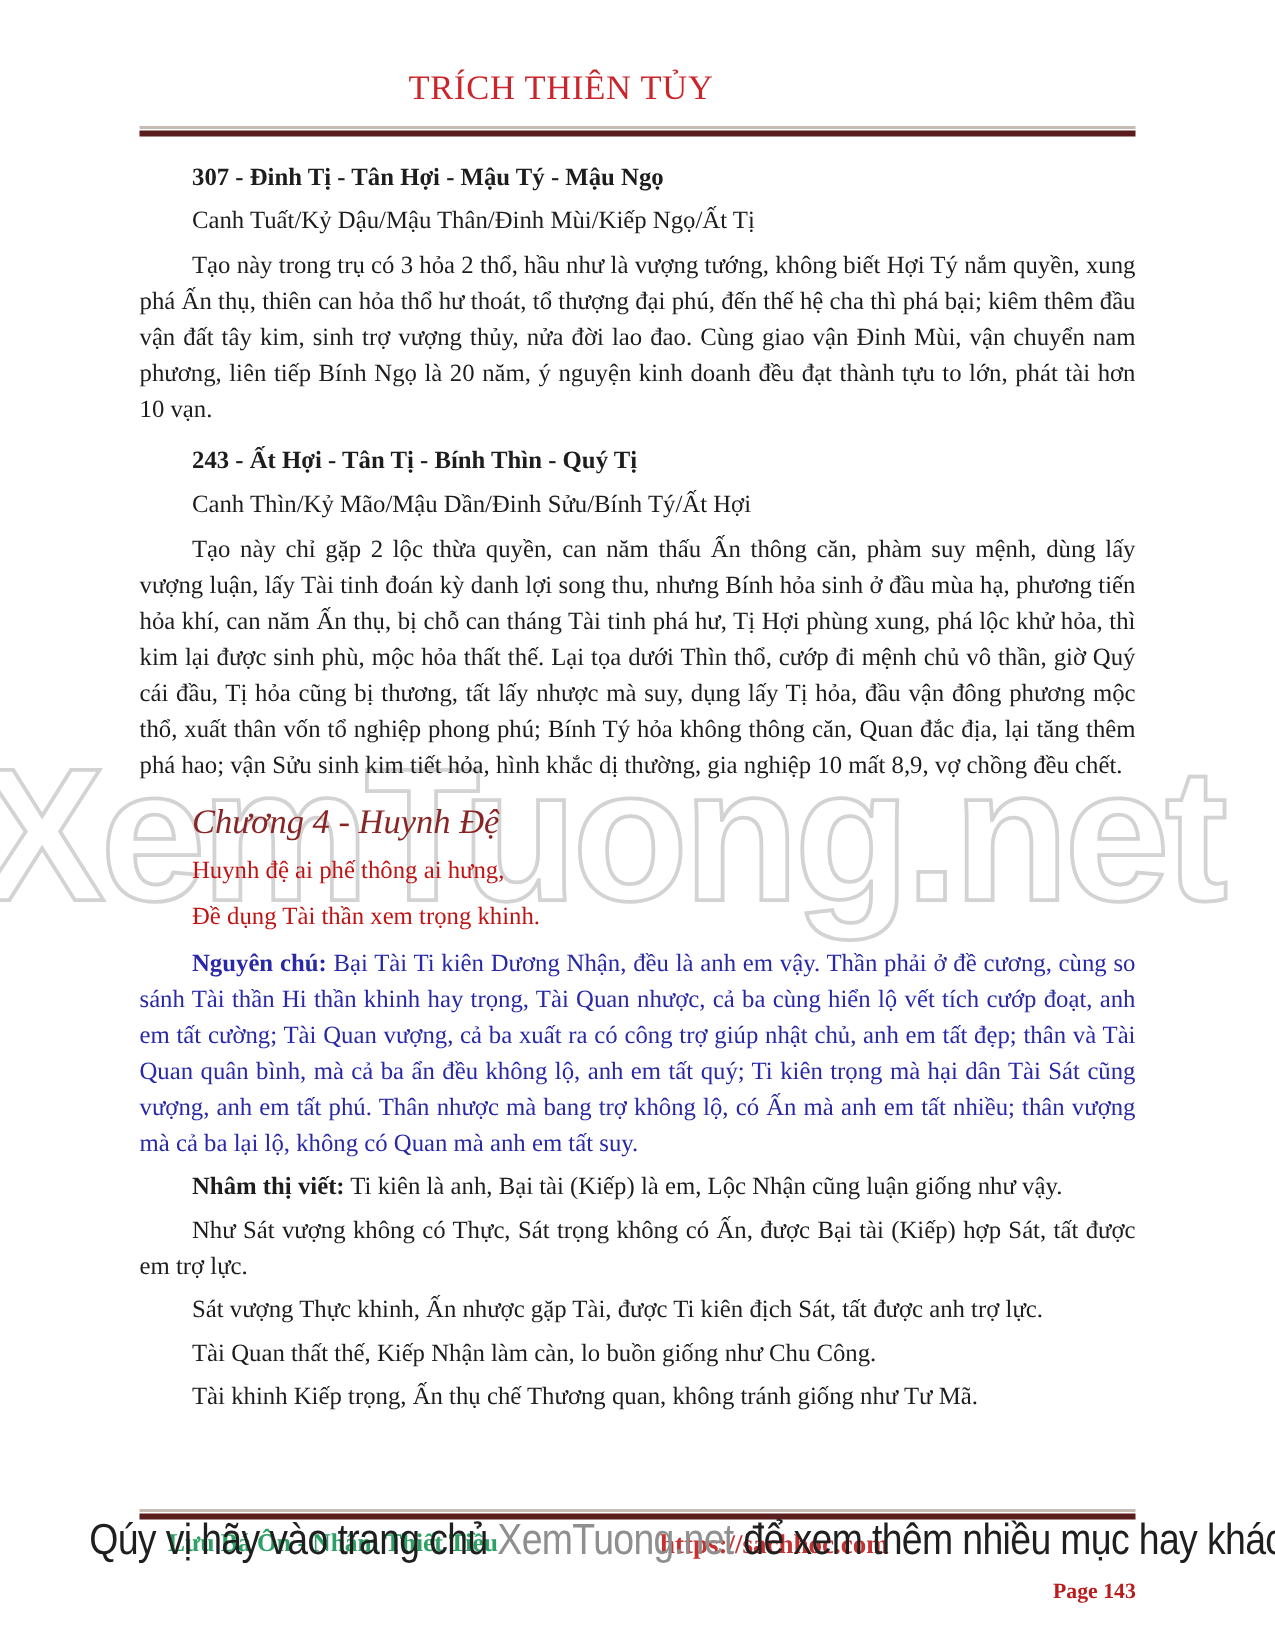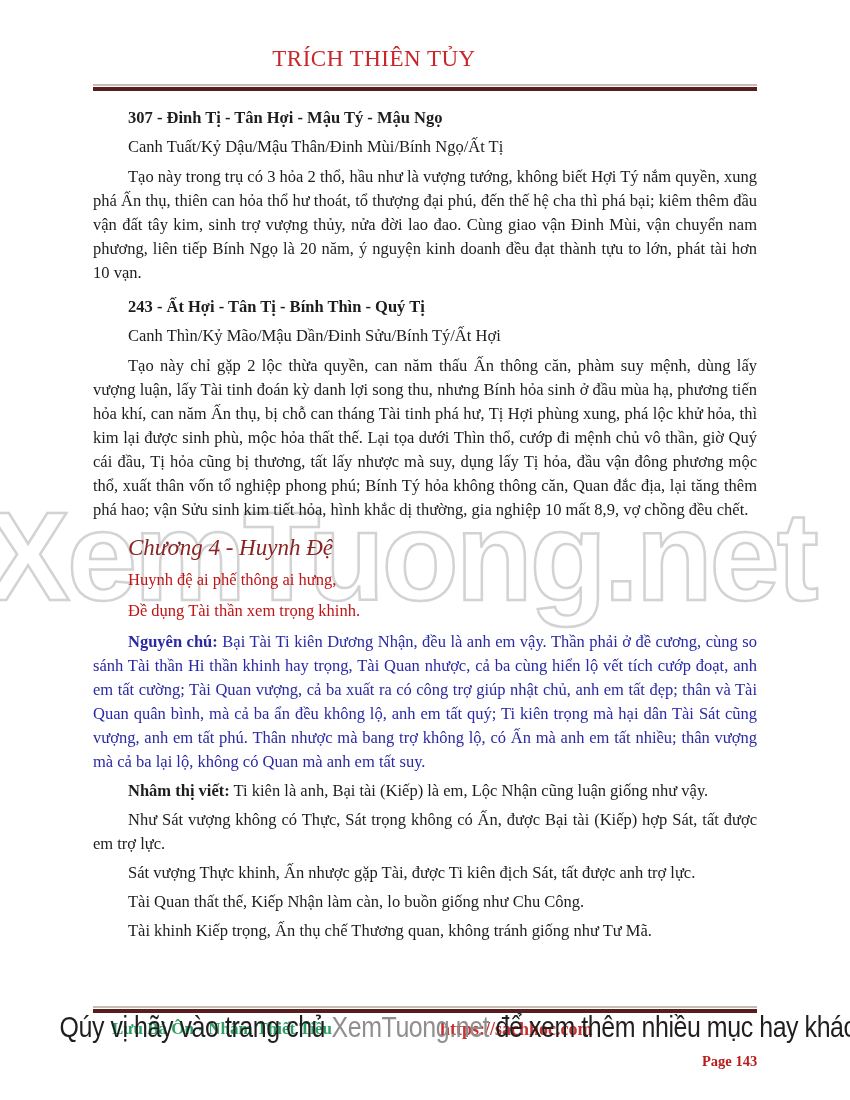--- a/index.html
+++ b/index.html
@@ -73,21 +73,21 @@
 
   <div class="header-title">TRÍCH THIÊN TỦY</div>
   <div class="rule header-rule">
     <div class="rule-light"></div>
     <div class="rule-dark"></div>
   </div>
 
   <div class="content">
 
     <p class="sec-heading">307 - Đinh Tị - Tân Hợi - Mậu Tý - Mậu Ngọ</p>
-    <p class="pillars">Canh Tuất/Kỷ Dậu/Mậu Thân/Đinh Mùi/Bính Ngọ/Ất Tị</p>
+    <p class="pillars">Canh Tuất/Kỷ Dậu/Mậu Thân/Đinh Mùi/Kiếp Ngọ/Ất Tị</p>
     <p class="body-par">Tạo này trong trụ có 3 hỏa 2 thổ, hầu như là vượng tướng, không biết Hợi Tý nắm quyền, xung phá Ấn thụ, thiên can hỏa thổ hư thoát, tổ thượng đại phú, đến thế hệ cha thì phá bại; kiêm thêm đầu vận đất tây kim, sinh trợ vượng thủy, nửa đời lao đao. Cùng giao vận Đinh Mùi, vận chuyển nam phương, liên tiếp Bính Ngọ là 20 năm, ý nguyện kinh doanh đều đạt thành tựu to lớn, phát tài hơn 10 vạn.</p>
 
     <p class="sec-heading">243 - Ất Hợi - Tân Tị - Bính Thìn - Quý Tị</p>
     <p class="pillars">Canh Thìn/Kỷ Mão/Mậu Dần/Đinh Sửu/Bính Tý/Ất Hợi</p>
     <p class="body-par">Tạo này chỉ gặp 2 lộc thừa quyền, can năm thấu Ấn thông căn, phàm suy mệnh, dùng lấy vượng luận, lấy Tài tinh đoán kỳ danh lợi song thu, nhưng Bính hỏa sinh ở đầu mùa hạ, phương tiến hỏa khí, can năm Ấn thụ, bị chỗ can tháng Tài tinh phá hư, Tị Hợi phùng xung, phá lộc khử hỏa, thì kim lại được sinh phù, mộc hỏa thất thế. Lại tọa dưới Thìn thổ, cướp đi mệnh chủ vô thần, giờ Quý cái đầu, Tị hỏa cũng bị thương, tất lấy nhược mà suy, dụng lấy Tị hỏa, đầu vận đông phương mộc thổ, xuất thân vốn tổ nghiệp phong phú; Bính Tý hỏa không thông căn, Quan đắc địa, lại tăng thêm phá hao; vận Sửu sinh kim tiết hỏa, hình khắc dị thường, gia nghiệp 10 mất 8,9, vợ chồng đều chết.</p>
 
     <p class="chapter-title">Chương 4 - Huynh Đệ</p>
     <p class="verse">Huynh đệ ai phế thông ai hưng,</p>
     <p class="verse">Đề dụng Tài thần xem trọng khinh.</p>
 

